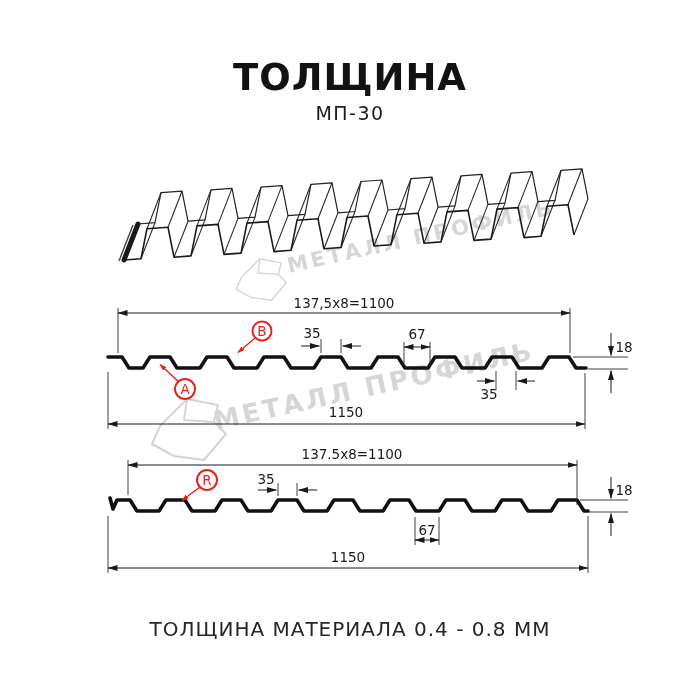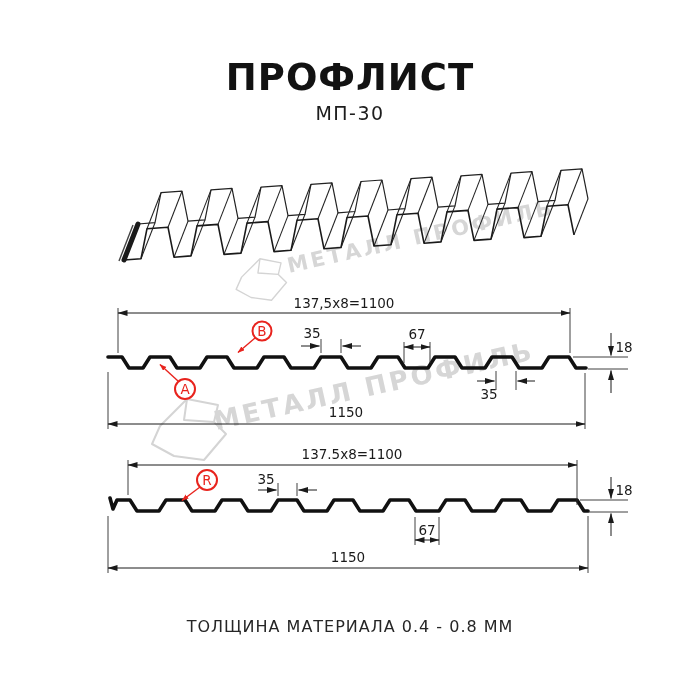--- a/index.html
+++ b/index.html
@@ -3,37 +3,37 @@
 <meta charset="utf-8">
 <style>
   html,body{margin:0;padding:0;background:#fff;}
   .page{position:relative;width:700px;height:700px;background:#ffffff;overflow:hidden;
         font-family:"DejaVu Sans","Liberation Sans",sans-serif;}
   .title{position:absolute;top:56px;left:0;right:0;text-align:center;
          font-size:37px;font-weight:800;letter-spacing:1px;color:#121212;}
   .subtitle{position:absolute;top:102px;left:0;right:0;text-align:center;
          font-size:19px;font-weight:500;letter-spacing:1.5px;color:#1c1c1c;}
   .footer{position:absolute;top:617px;left:0;right:0;text-align:center;
-         font-size:16px;font-weight:500;letter-spacing:1px;color:#262626;}
+         font-size:20px;font-weight:500;letter-spacing:1px;color:#262626;}
   svg{position:absolute;left:0;top:0;}
   .dl{stroke:#1a1a1a;stroke-width:1;fill:none;}
   .ext{stroke:#2a2a2a;stroke-width:0.9;fill:none;}
   .dimtxt{font-family:"DejaVu Sans","Liberation Sans",sans-serif;font-size:13.5px;fill:#1a1a1a;}
   .prof{stroke:#111;stroke-width:3.6;fill:none;stroke-linejoin:round;stroke-linecap:round;}
   .red{stroke:#e8231d;fill:none;}
   .redtxt{font-family:"DejaVu Sans","Liberation Sans",sans-serif;font-size:13.5px;fill:#e8231d;font-weight:500;}
   .wmtxt{font-family:"DejaVu Sans","Liberation Sans",sans-serif;font-weight:bold;fill:#d6d6d6;letter-spacing:3px;}
   .wmlogo{stroke:#d4d4d4;stroke-width:2;fill:none;stroke-linejoin:round;}
 </style>
 </head>
 <body>
 
 <div class="page">
 
-  <div class="title">ПРОФЛИСТ</div>
+  <div class="title">ТОЛЩИНА</div>
   <div class="subtitle">МП-30</div>
 
   <svg width="700" height="700" viewBox="0 0 700 700">
     <defs>
       <marker id="arB" orient="auto-start-reverse" markerUnits="userSpaceOnUse" markerWidth="11" markerHeight="7" refX="9.5" refY="3">
         <path d="M0,0 L10,3 L0,6 Z" fill="#1a1a1a"></path>
       </marker>
       <marker id="arR" orient="auto" markerUnits="userSpaceOnUse" markerWidth="8" markerHeight="6" refX="6.5" refY="2.5">
         <path d="M0,0 L7,2.5 L0,5 Z" fill="#e8231d"></path>
       </marker>

